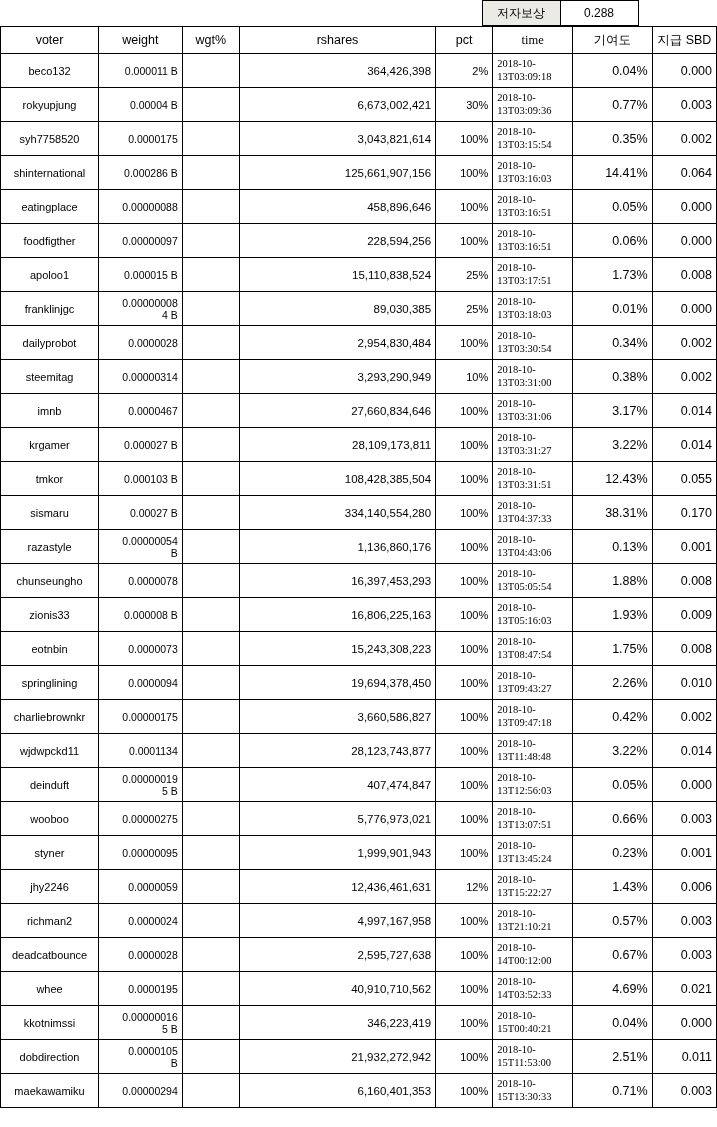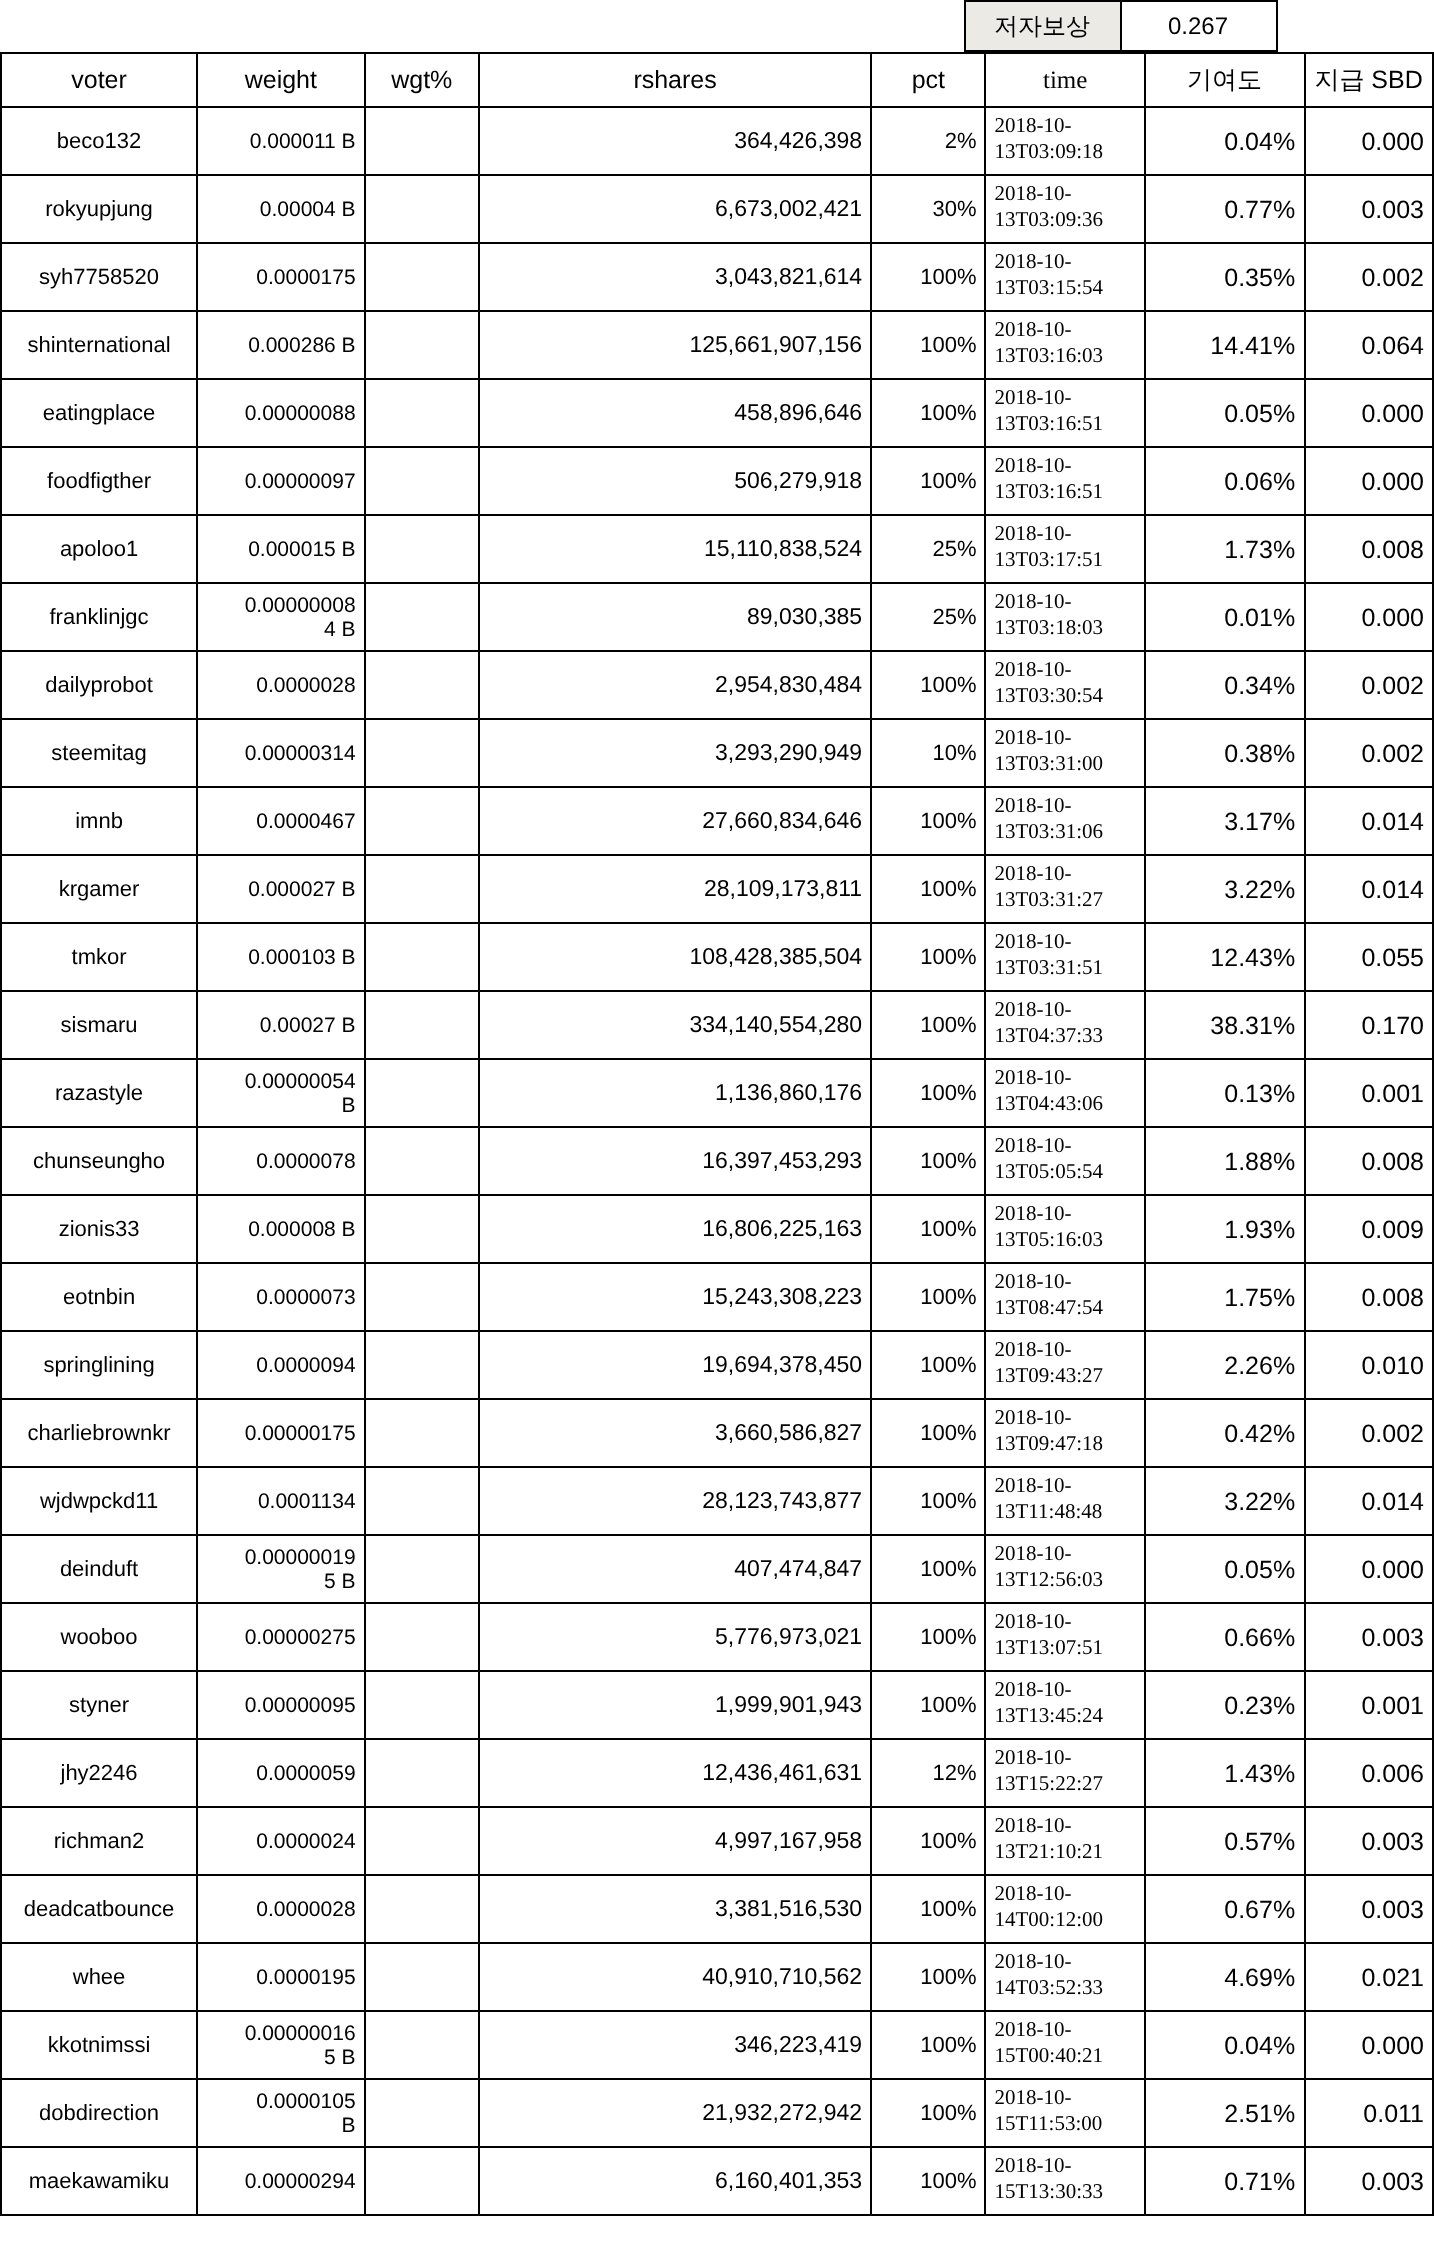--- a/index.html
+++ b/index.html
@@ -87,21 +87,21 @@
         <col style="width:63px">
     </colgroup>
     <tbody>
         <tr>
       <td class="blank"></td>
       <td class="blank"></td>
       <td class="blank"></td>
       <td class="blank"></td>
       <td class="blank"></td>
       <td class="strip-label">저자보상</td>
-      <td class="strip-value">0.267</td>
+      <td class="strip-value">0.288</td>
       <td class="blank"></td>
     </tr>
   </tbody>
     </table>
 
   <table class="grid">
     <colgroup>
       <col style="width:96px">
         <col style="width:82px">
         <col style="width:56px">
@@ -176,21 +176,21 @@
           <td class="c-pct">100%</td>
           <td class="c-time time-cell">2018-10-
 13T03:16:51</td>
           <td class="c-contrib">0.05%</td>
           <td class="c-sbd">0.000</td>
         </tr>
         <tr class="row">
           <td class="c-voter">foodfigther</td>
           <td class="c-weight time-cell">0.00000097</td>
           <td class="c-wgtpct"></td>
-          <td class="c-rshares">506,279,918</td>
+          <td class="c-rshares">228,594,256</td>
           <td class="c-pct">100%</td>
           <td class="c-time time-cell">2018-10-
 13T03:16:51</td>
           <td class="c-contrib">0.06%</td>
           <td class="c-sbd">0.000</td>
         </tr>
         <tr class="row">
           <td class="c-voter">apoloo1</td>
           <td class="c-weight time-cell">0.000015 B</td>
           <td class="c-wgtpct"></td>
@@ -410,21 +410,21 @@
           <td class="c-pct">100%</td>
           <td class="c-time time-cell">2018-10-
 13T21:10:21</td>
           <td class="c-contrib">0.57%</td>
           <td class="c-sbd">0.003</td>
         </tr>
         <tr class="row">
           <td class="c-voter">deadcatbounce</td>
           <td class="c-weight time-cell">0.0000028</td>
           <td class="c-wgtpct"></td>
-          <td class="c-rshares">3,381,516,530</td>
+          <td class="c-rshares">2,595,727,638</td>
           <td class="c-pct">100%</td>
           <td class="c-time time-cell">2018-10-
 14T00:12:00</td>
           <td class="c-contrib">0.67%</td>
           <td class="c-sbd">0.003</td>
         </tr>
         <tr class="row">
           <td class="c-voter">whee</td>
           <td class="c-weight time-cell">0.0000195</td>
           <td class="c-wgtpct"></td>

